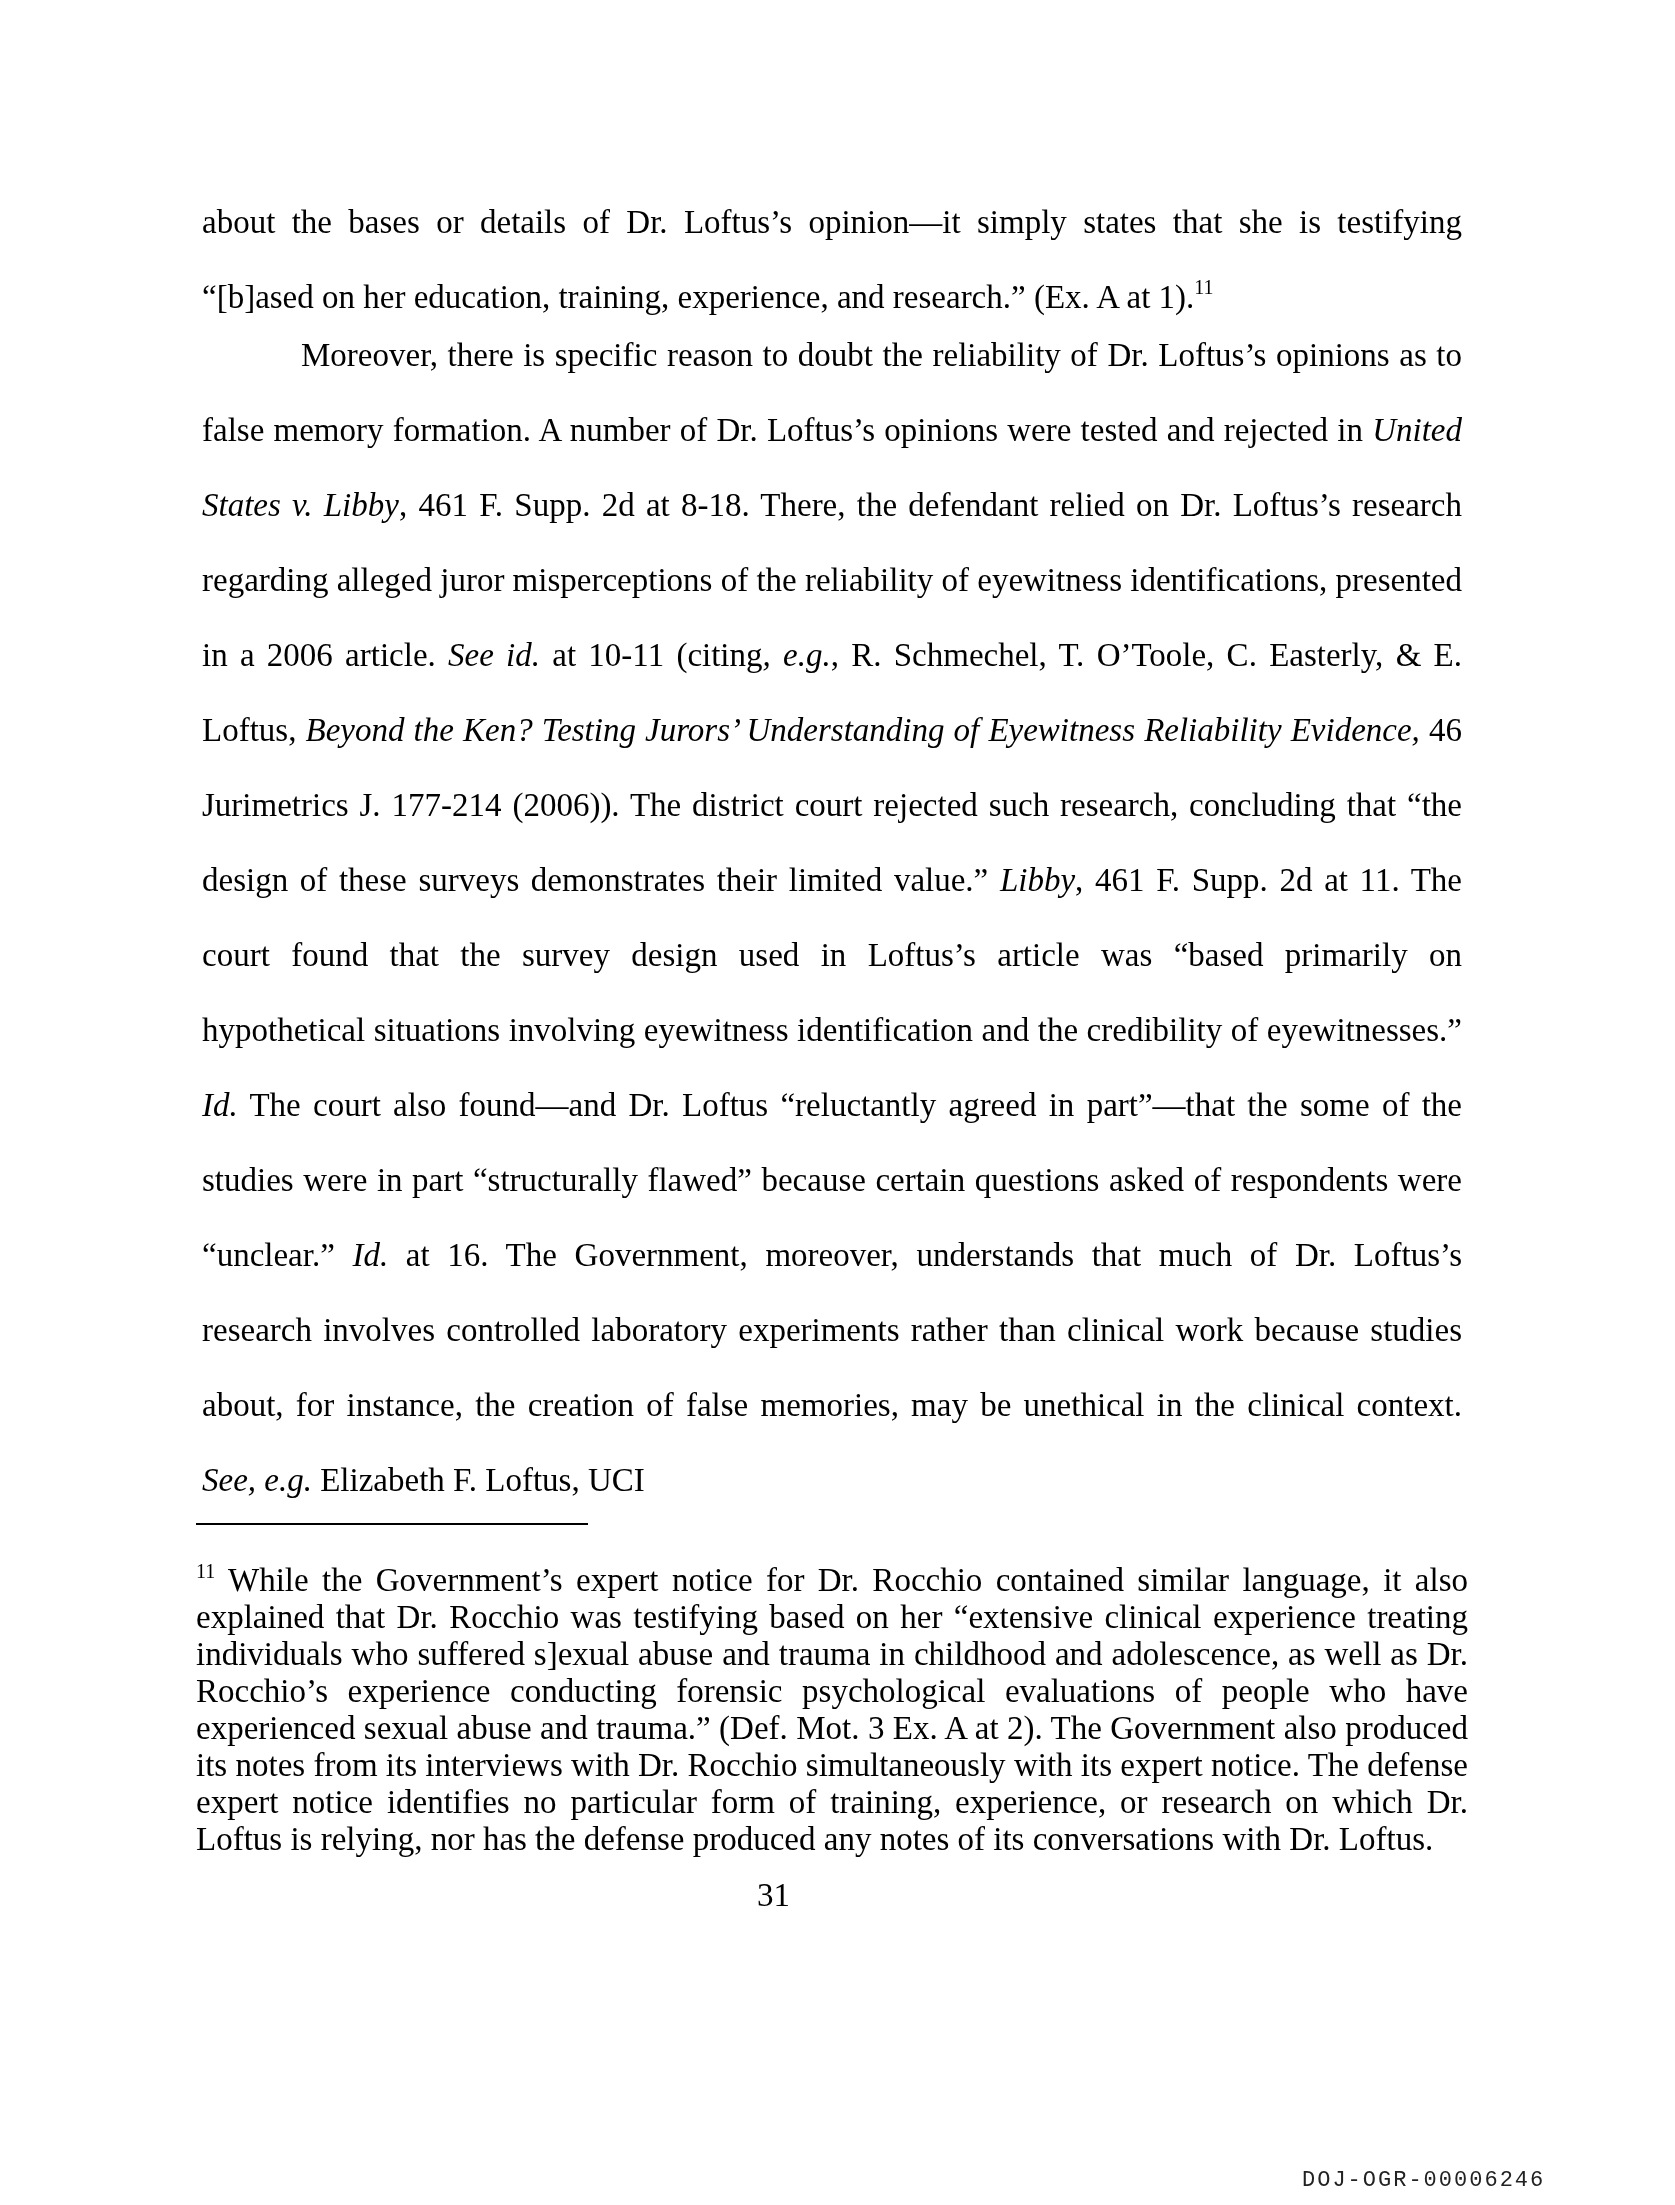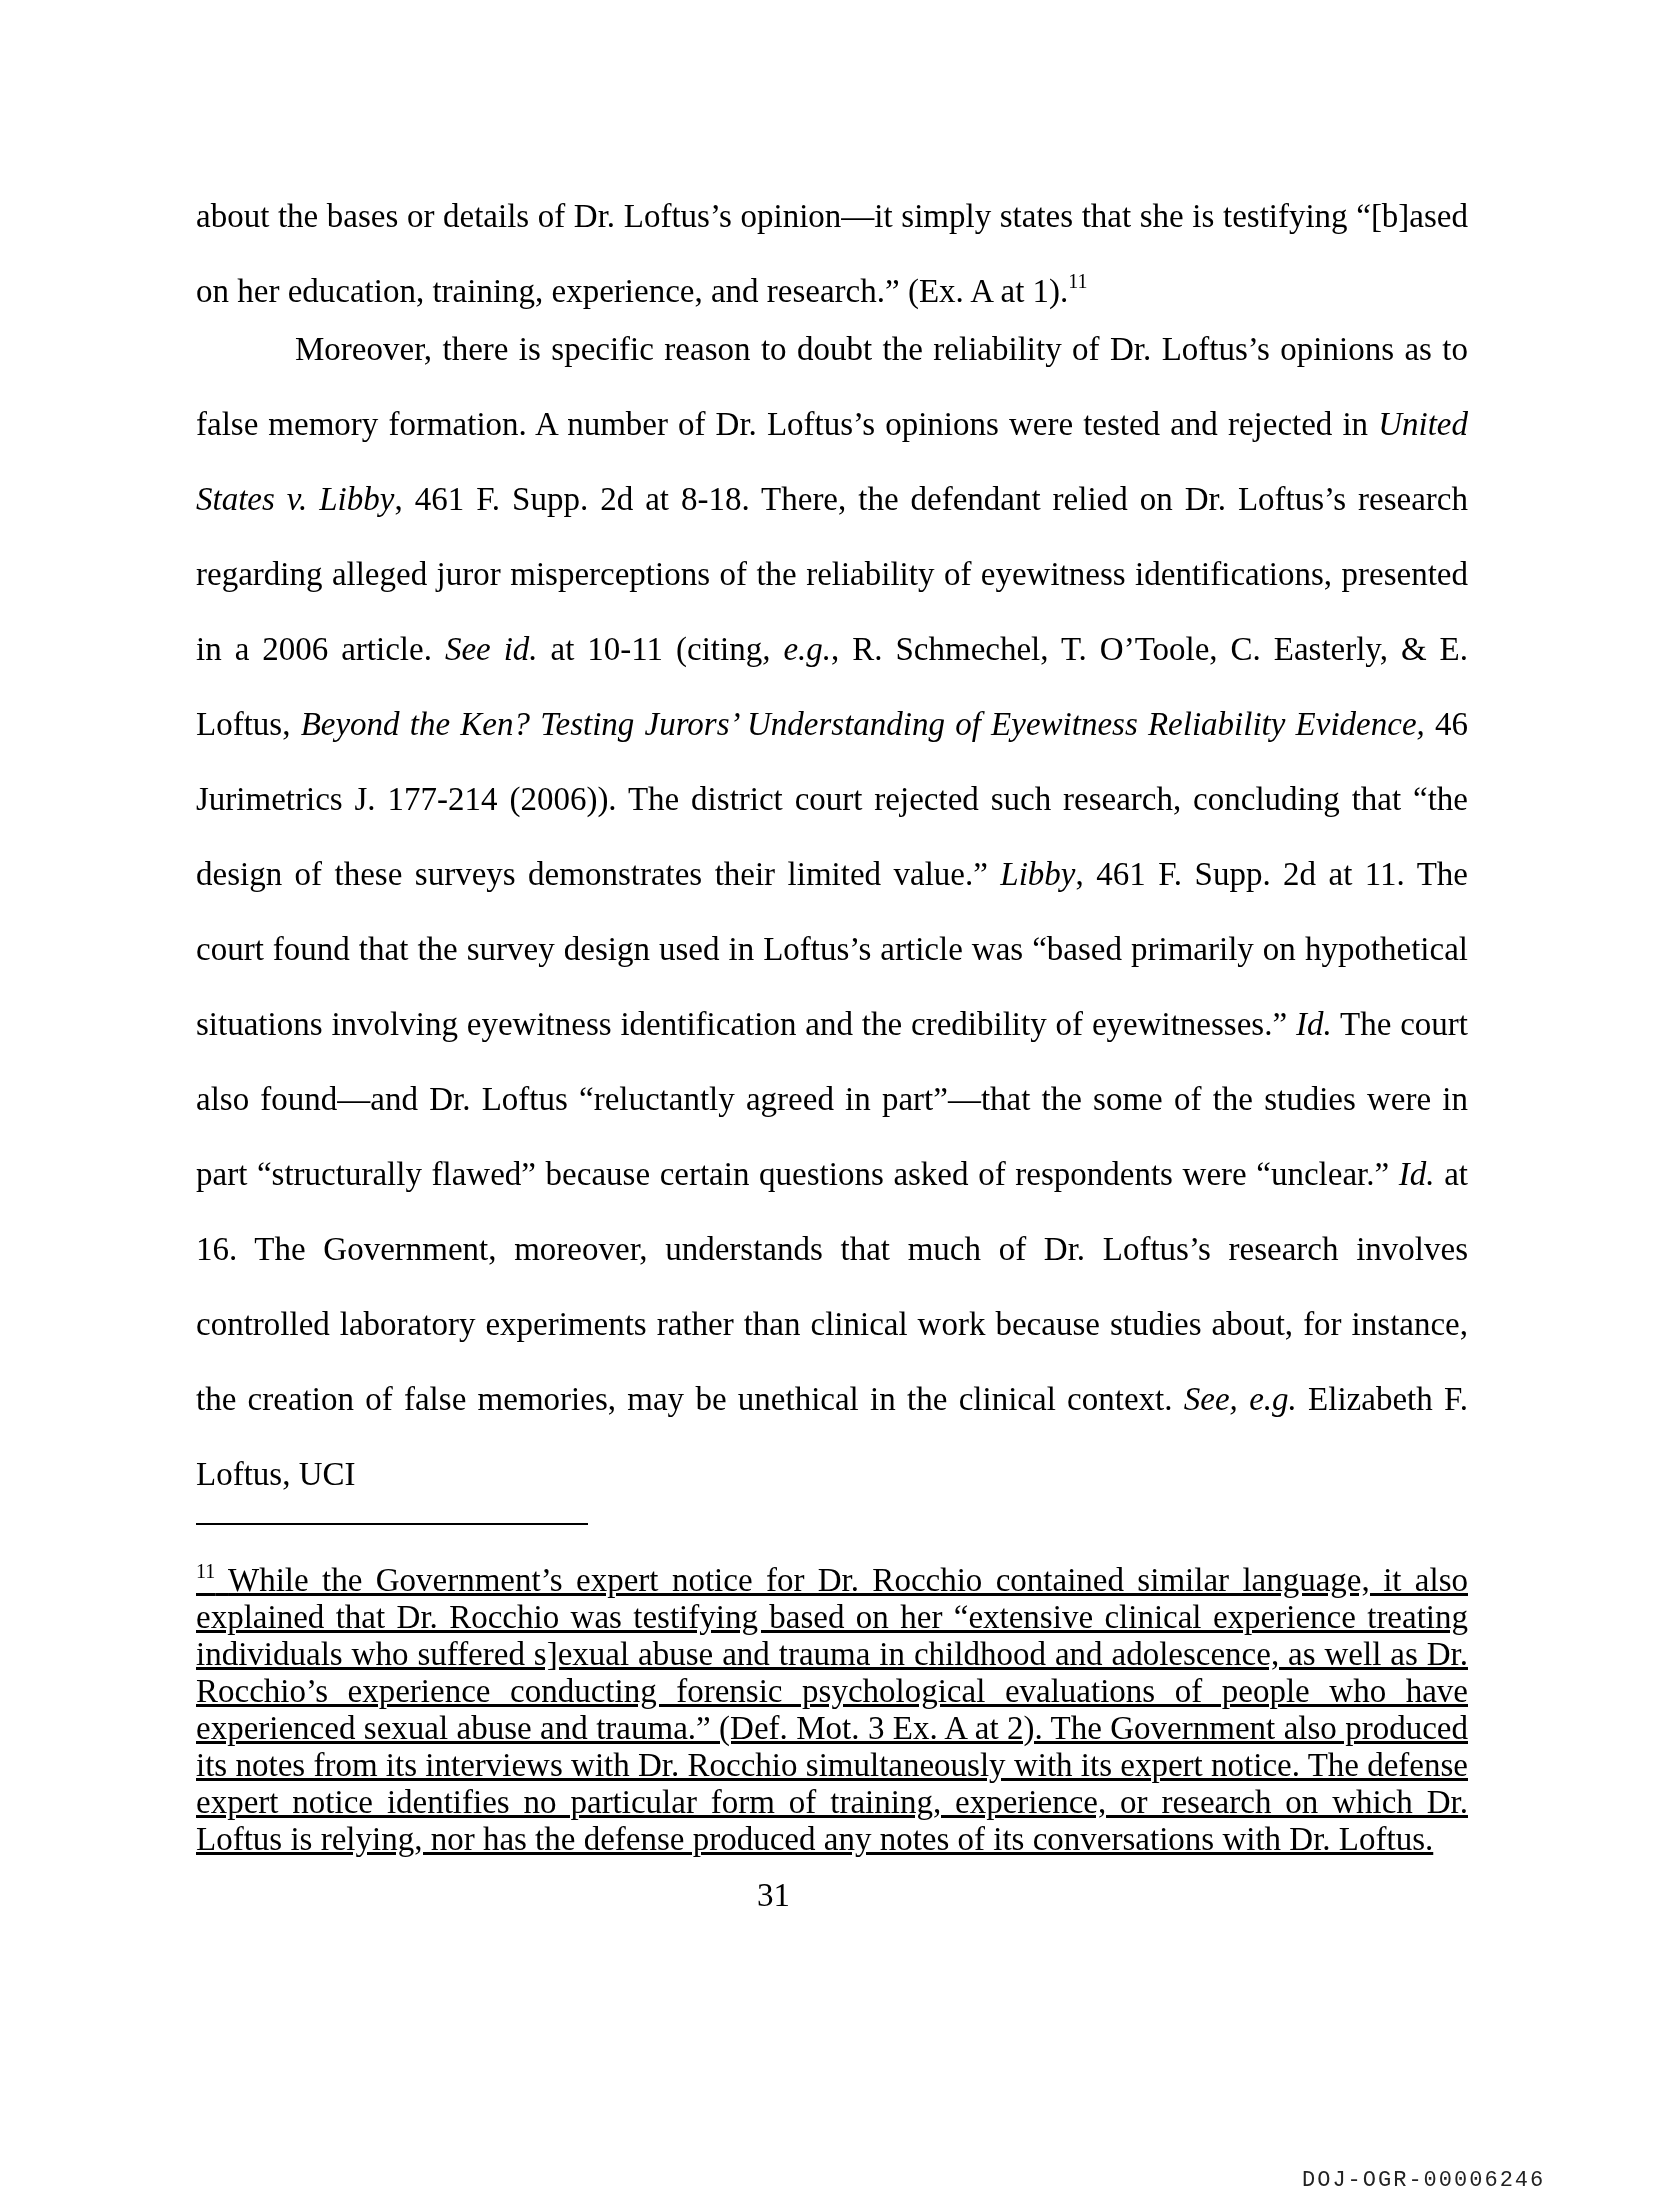--- a/index.html
+++ b/index.html
@@ -14,34 +14,33 @@
   }
   .ecf-header span { display: inline-block; }
   .ecf-header .gap { width: 46px; }
 
   .body-text {
     position: absolute; left: 196px; width: 1272px;
     font-family: "Liberation Serif", "DejaVu Serif", serif;
     font-size: 33px; color: #000; line-height: 75px;
     text-align: justify; text-align-last: auto;
   }
-  .body-text p { margin: 0; }
+  .body-text p { margin: 6px; }
   .p1 { top: 179px; }
   .p2 { top: 312px; text-indent: 99px; }
   sup.fnref { font-size: 20px; line-height: 0; vertical-align: 0; position: relative; top: -14.5px; }
 
   .fn-rule {
     position: absolute; left: 196px; top: 1523px; width: 392px; height: 2px; background: #000;
   }
   .footnote {
     position: absolute; left: 196px; top: 1562px; width: 1272px;
     font-family: "Liberation Serif", "DejaVu Serif", serif;
     font-size: 33px; line-height: 37px; color: #000;
     text-align: justify;
-    text-decoration: underline;
   }
   .footnote sup { font-size: 20px; line-height: 0; position: relative; top: -13px; vertical-align: 0; }
 
   .page-number {
     position: absolute; left: 0; width: 1547px; top: 1877px; text-align: center;
     font-family: "Liberation Serif", "DejaVu Serif", serif; font-size: 33px; color: #000;
   }
   .bates {
     position: absolute; left: 1302px; top: 2168px;
     font-family: "Liberation Mono", "DejaVu Sans Mono", monospace;

